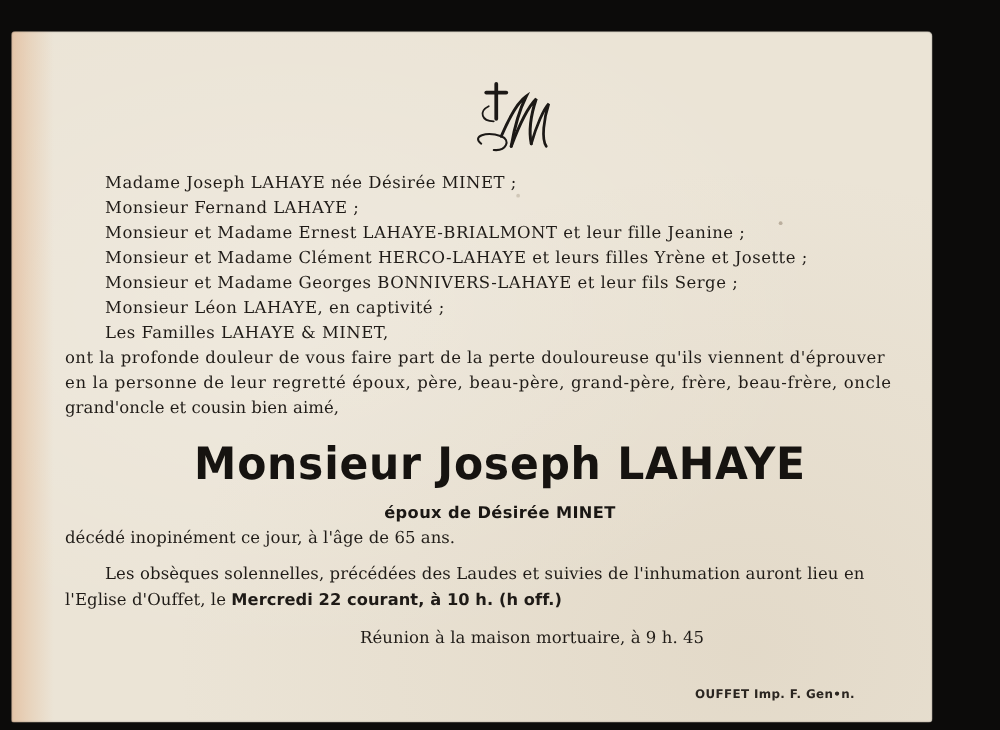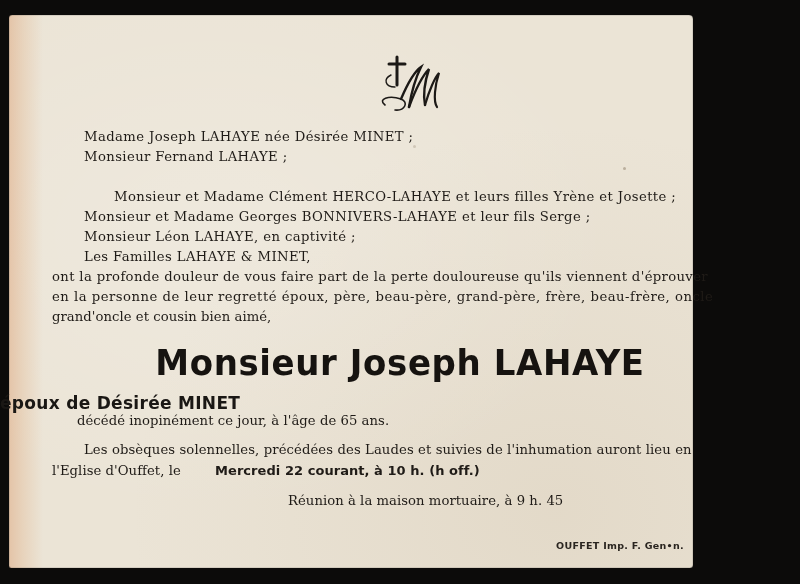--- a/index.html
+++ b/index.html
@@ -4,21 +4,21 @@
 <style>
   html, body { margin: 0; padding: 0; }
   body {
     width: 800px; height: 584px;
     background: #0c0b0a;
     position: relative; overflow: hidden;
     font-family: "DejaVu Serif", serif;
   }
   .card {
     position: absolute;
-    left: 9px; top: 15px; width: 684px; height: 553px;
+    left: 9px; top: 25px; width: 737px; height: 553px;
     background: #ebe4d6;
     background-image:
       linear-gradient(90deg, rgba(222,170,130,0.55) 0px, rgba(225,180,140,0.35) 14px, rgba(235,220,200,0) 34px),
       radial-gradient(ellipse at 30% 40%, rgba(255,255,255,0.18), rgba(0,0,0,0) 60%),
       radial-gradient(ellipse at 80% 90%, rgba(190,170,140,0.18), rgba(0,0,0,0) 55%);
     border-radius: 3px 4px 3px 2px;
     box-shadow: 0 0 1px #000 inset;
   }
   .monogram {
     position: absolute; left: 366px; top: 40px; width: 68px; height: 60px;
@@ -30,25 +30,25 @@
   .caps { letter-spacing: 0.4px; }
   .title {
     position: absolute; left: 0; width: 800px; top: 327px;
     text-align: center; white-space: nowrap;
     font-family: "DejaVu Sans", sans-serif; font-weight: bold;
     font-size: 34px; color: #161310; letter-spacing: 0.6px;
     transform: scaleY(1.05);
   }
   .subtitle {
     position: absolute; left: 0; width: 800px; top: 378px;
-    white-space: nowrap;
+    text-align: center; white-space: nowrap;
     font-family: "DejaVu Sans", sans-serif; font-weight: bold;
-    font-size: 17px; color: #1a1714; letter-spacing: 0.3px;
+    font-size: 13px; color: #1a1714; letter-spacing: 0.3px;
   }
-  .bold { font-weight: bold; font-family: "DejaVu Sans", sans-serif; font-size: 13px; margin-left: 30px; }
+  .bold { font-weight: bold; font-family: "DejaVu Sans", sans-serif; font-size: 13px; }
   .imprint {
     position: absolute; left: 556px; top: 539px; font-size: 9.5px;
     font-family: "DejaVu Sans", sans-serif; font-weight: bold; color: #2a2520;
     letter-spacing: 0.3px; white-space: nowrap;
   }
   .speck { position: absolute; width: 3px; height: 3px; border-radius: 50%; background: #9b8c78; opacity: .6; }
 </style>
 </head>
 <body>
 
@@ -61,33 +61,34 @@
       <path d="M10 50 C 2 44, 14 40, 26 44 C 34 47, 30 56, 20 55" stroke-width="1.6"></path>
       <path d="M26 44 C 32 30, 40 16, 46 12 C 40 24, 36 40, 34 52" stroke-width="2.4"></path>
       <path d="M34 52 C 40 36, 48 20, 54 14 C 50 26, 48 40, 50 50" stroke-width="2.4"></path>
       <path d="M50 50 C 54 36, 60 22, 64 18 C 60 30, 58 46, 62 52" stroke-width="2.2"></path>
       <path d="M16 20 C 8 24, 10 32, 20 32" stroke-width="1.4"></path>
     </g>
   </svg>
 
   <div class="line caps" style="left:75px; top:114px;">Madame Joseph LAHAYE née Désirée MINET ;</div>
   <div class="line caps" style="left:75px; top:134px;">Monsieur Fernand LAHAYE ;</div>
-  <div class="line caps" style="left:75px; top:174px;margin-left:30px;">Monsieur et Madame Clément HERCO-LAHAYE et leurs filles Yrène et Josette ;</div>
+  <div class="line caps" style="left:75px; top:154px;">Monsieur et Madame Ernest LAHAYE-BRIALMONT et leur fille Jeanine ;</div>
+  <div class="line caps" style="left:75px; top:174px;">Monsieur et Madame Clément HERCO-LAHAYE et leurs filles Yrène et Josette ;</div>
   <div class="line caps" style="left:75px; top:194px;">Monsieur et Madame Georges BONNIVERS-LAHAYE et leur fils Serge ;</div>
   <div class="line caps" style="left:75px; top:214px;">Monsieur Léon LAHAYE, en captivité ;</div>
   <div class="line caps" style="left:75px; top:234px;">Les Familles LAHAYE &amp; MINET,</div>
 
   <div class="line" style="left:43px; top:274px; letter-spacing:0.5px;">en la personne de leur regretté époux, père, beau-père, grand-père, frère, beau-frère, oncle</div>
   <div class="line" style="left:43px; top:254px; letter-spacing:0.35px;">ont la profonde douleur de vous faire part de la perte douloureuse qu'ils viennent d'éprouver</div>
   <div class="line" style="left:43px; top:294px;">grand'oncle et cousin bien aimé,</div>
 
   <div class="title" style="left:-9px;">Monsieur Joseph LAHAYE</div>
   <div class="subtitle" style="left:-9px;">époux de Désirée MINET</div>
 
-  <div class="line" style="left:43px; top:398px;margin-left:25px;">décédé inopinément ce jour, à l'âge de 65 ans.</div>
+  <div class="line" style="left:43px; top:398px;">décédé inopinément ce jour, à l'âge de 65 ans.</div>
 
   <div class="line" style="left:75px; top:427px; letter-spacing:0.1px;text-align:right;">Les obsèques solennelles, précédées des Laudes et suivies de l'inhumation auront lieu en</div>
   <div class="line" style="left:43px; top:448px;">
     <span>l'Eglise d'Ouffet,  le </span><span class="bold">Mercredi 22 courant, à 10 h. (h off.)</span>
   </div>
 
   <div class="line" style="left:231px; top:478px;margin-left:48px;">Réunion à la maison mortuaire, à 9 h. 45</div>
 
   <div class="imprint" style="left:547px; top:525px;">OUFFET  Imp. F. Gen•n.</div>
 

